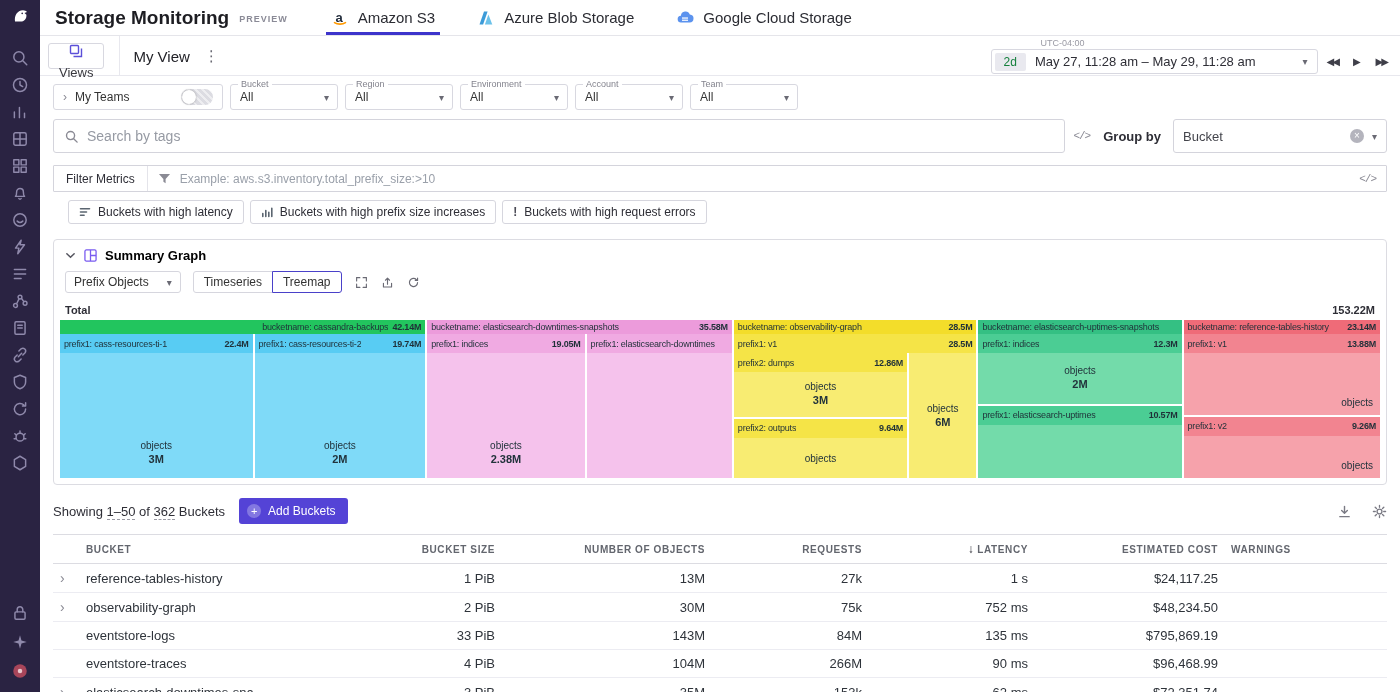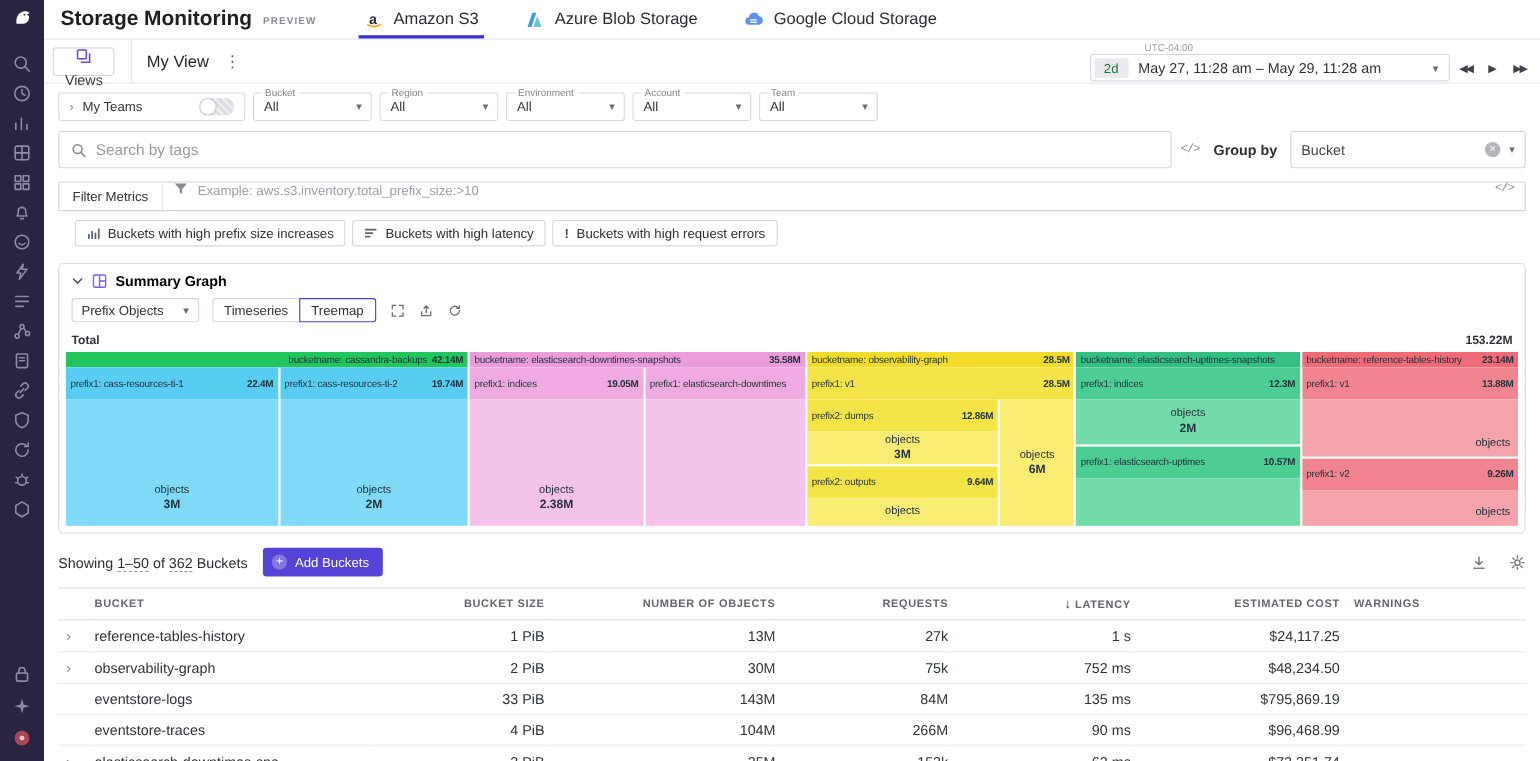--- a/index.html
+++ b/index.html
@@ -63,21 +63,21 @@
   .search-box { flex:1; height:34px; border:1px solid #d4d4dc; border-radius:3px; display:flex; align-items:center; padding:0 10px; gap:8px; }
   .search-box input { border:none; outline:none; flex:1; font-size:14px; color:#333; font-family:inherit; background:transparent; }
   .search-box input::placeholder { color:#969aa3; }
   .code-ic { font-size:11px; color:#8a8a94; font-family:"Liberation Mono", monospace; letter-spacing:-1px; white-space:nowrap; cursor:pointer; }
   .groupby-label { font-size:13px; font-weight:700; color:#2e2e36; margin:0 12px 0 13px; white-space:nowrap; }
   .groupby-box { width:214px; height:34px; border:1px solid #d4d4dc; border-radius:3px; display:flex; align-items:center; padding:0 9px; cursor:pointer; }
   .gb-value { font-size:13px; color:#44454c; flex:1; }
   .clear-ic { width:14px; height:14px; border-radius:50%; background:#b4b4bd; color:#fff; font-size:10px; line-height:14px; text-align:center; margin-right:8px; cursor:pointer; }
 
   
-  .fm-row { margin:12px 13px 0; height:27px; border:1px solid #d4d4dc; border-radius:1px; display:flex; flex-shrink:0; }
+  .fm-row { margin:12px 13px 0; height:27px; border:1px solid #d4d4dc; border-radius:1px; display:flex; align-items:center; flex-shrink:0; }
   .fm-label { font-size:12px; color:#2e2e36; padding:0 12px; border-right:1px solid #e4e4ea; height:100%; display:flex; align-items:center; white-space:nowrap; }
   .fm-funnel { margin:0 9px 0 10px; display:flex; }
   .fm-example { font-size:12px; color:#9aa0aa; flex:1; white-space:nowrap; overflow:hidden; }
   .fm-code { margin-right:10px; }
 
   
   .qf-row { display:flex; gap:6px; padding:8px 13px 0 28px; flex-shrink:0; }
   .qf-btn { display:flex; align-items:center; gap:7px; height:24px; padding:0 10px; border:1px solid #d6d6de; border-radius:3px; background:#fff; font-size:12px; color:#2e2e36; cursor:pointer; white-space:nowrap; }
   .qf-ic { display:flex; }
   .excl { font-weight:700; color:#4a4a55; font-size:12px; }
@@ -95,21 +95,21 @@
   .g-icons { display:flex; gap:13px; margin-left:13px; align-items:center; }
   .g-icons span { display:flex; cursor:pointer; }
 
   .tm-total { display:flex; justify-content:space-between; font-size:11px; font-weight:700; color:#2e2e36; padding:3px 5px 4px; }
 
   .treemap { display:flex; gap:2px; height:158px; }
   .tm-col { display:flex; flex-direction:column; min-width:0; }
   .tm-bhdr, .tm-phdr { display:flex; justify-content:space-between; align-items:center; padding:0 4px;
     font-size:9px; letter-spacing:-.2px; white-space:nowrap; overflow:hidden; color:#1f3038; flex-shrink:0; }
   .tm-bhdr { height:14px; }
-  .tm-phdr { height:29px; }
+  .tm-phdr { height:19px; }
   .tm-name { overflow:hidden; white-space:nowrap; }
   .tm-val { font-weight:700; margin-left:4px; flex-shrink:0; }
   .tm-row { display:flex; flex:1; gap:2px; min-height:0; }
   .tm-colin { display:flex; flex-direction:column; flex:1; gap:2px; min-height:0; }
   .tm-cell { display:flex; flex-direction:column; min-width:0; min-height:0; }
   .tm-fill { flex:1; position:relative; min-height:0; }
   .tm-objs { position:absolute; left:0; right:0; bottom:12px; text-align:center; font-size:10px; color:#22333c; line-height:1.3; }
   .tm-objs b { font-size:11px; }
   .tm-objs.mid { bottom:auto; top:50%; transform:translateY(-50%); }
   .tm-objs.right { text-align:right; padding-right:7px; bottom:6px; }
@@ -404,32 +404,32 @@
           </svg>
       </span>
       <span class="fm-example">Example: aws.s3.inventory.total_prefix_size:&gt;10</span>
       <span class="code-ic fm-code">&lt;/&gt;</span>
     </div>
 
     <div class="qf-row">
       <div class="qf-btn">
         <span class="qf-ic">
           <svg viewBox="0 0 12 12" width="12" height="12" stroke="#5b6570" stroke-width="1.6" stroke-linecap="round">
-              <path d="M1.8 10.5V7.5M4.8 10.5V4.5M7.8 10.5V6.2M10.8 10.5V2.2"></path>
+              <path d="M1.5 2.8h9M1.5 6h6M1.5 9.2h3.6"></path>
             </svg>
         </span>
-        <span>Buckets with high prefix size increases</span>
+        <span>Buckets with high latency</span>
       </div>
       <div class="qf-btn">
         <span class="qf-ic">
           <svg viewBox="0 0 12 12" width="12" height="12" stroke="#5b6570" stroke-width="1.6" stroke-linecap="round">
-              <path d="M1.5 2.8h9M1.5 6h6M1.5 9.2h3.6"></path>
+              <path d="M1.8 10.5V7.5M4.8 10.5V4.5M7.8 10.5V6.2M10.8 10.5V2.2"></path>
             </svg>
         </span>
-        <span>Buckets with high latency</span>
+        <span>Buckets with high prefix size increases</span>
       </div>
       <div class="qf-btn">
         <span class="excl">!</span>
         <span>Buckets with high request errors</span>
       </div>
     </div>
 
     <div class="panel">
       <div class="panel-hdr">
         <span style="display:flex;">

